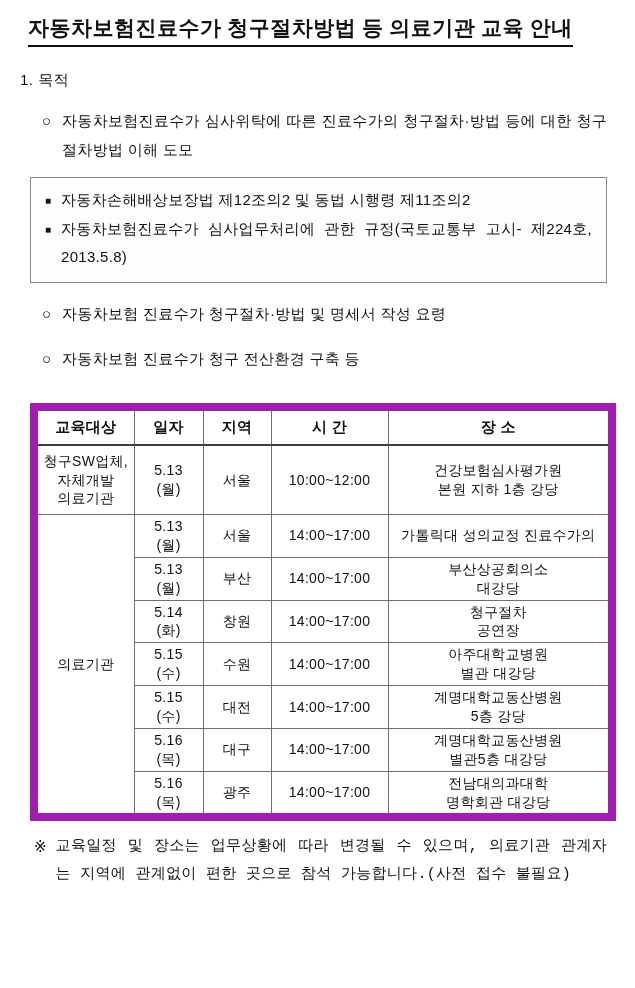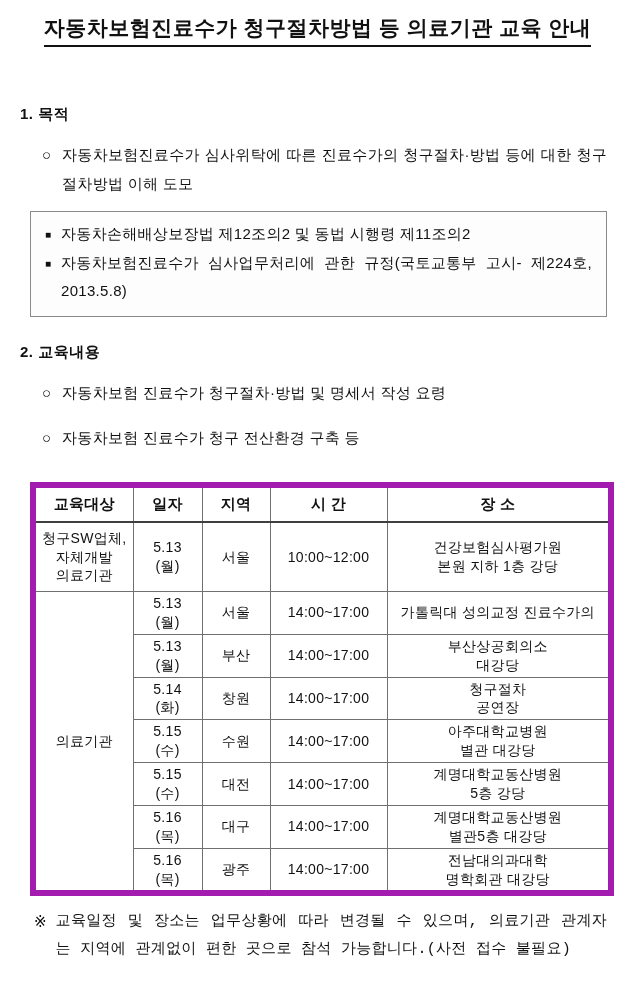--- a/index.html
+++ b/index.html
@@ -4,29 +4,29 @@
 <style>
   html, body { margin: 0; padding: 0; background: #e8e8e8; }
   .page {
     width: 635px; height: 988px; background: #ffffff; margin: 0 auto;
     box-sizing: border-box; padding: 14px 28px 10px 28px;
     font-family: "Liberation Sans", "DejaVu Sans", sans-serif;
     color: #111111; overflow: hidden;
   }
 
   
-  .doc-title { text-align: center; margin-bottom: 58px; }
+  .doc-title { text-align: left; margin-bottom: 24px; font-family: Liberation Serif, serif; }
   .doc-title .title-text {
     display: inline-block; font-size: 21px; font-weight: bold;
     letter-spacing: 0.5px; border-bottom: 2px solid #111; padding-bottom: 3px;
   }
 
   
   .sec-heading {
-    font-size: 15px; font-weight: bold; margin: 3px 0 0 -8px;
+    font-size: 15px; font-weight: normal; margin: 3px 0 0 -8px;
     letter-spacing: 0.5px;
   }
   .sec1 .sec-heading { margin-top: 0; }
   .sec2 .sec-heading { margin-top: 26px; }
   .sec3 .sec-heading { margin-top: 28px; }
 
   
   .bullet { display: flex; gap: 11px; font-size: 15px; margin: 16px 0 0 14px; }
   .bullet .marker { flex: 0 0 auto; line-height: 1.95; }
   .bullet .text { flex: 1 1 auto; text-align: justify; line-height: 1.95; letter-spacing: 0.3px; }
@@ -36,21 +36,21 @@
     border: 1px solid #8a8a8a; background: #fdfdfd;
     margin: 12px 0 0 2px; padding: 8px 14px 10px 14px;
   }
   .ref-item { display: flex; gap: 10px; font-size: 15px; }
   .ref-item .marker { flex: 0 0 auto; font-size: 10px; line-height: 2.9; }
   .ref-item .text { flex: 1 1 auto; text-align: justify; line-height: 1.9; letter-spacing: 0.3px; }
 
   
   .schedule-table {
     border-collapse: collapse; margin: 30px auto 0 2px;
-    border: 6px solid #a21caf; table-layout: fixed; width: 578px;
+    border: 8px solid #a21caf; table-layout: fixed; width: 578px;
   }
   .schedule-table th, .schedule-table td {
     border: 1px solid #707070; text-align: center; vertical-align: middle;
     font-size: 14px; padding: 2px 3px; letter-spacing: 0.3px;
   }
   .schedule-table th {
     font-weight: bold; font-size: 15px; height: 29px;
     border-bottom: 2px solid #3f3f3f; background: #ffffff;
   }
   .schedule-table td { line-height: 1.35; }
@@ -84,21 +84,20 @@
         <div class="text">자동차손해배상보장법 제12조의2 및 동법 시행령 제11조의2</div>
       </div>
       <div class="ref-item">
         <span class="marker">■</span>
         <div class="text">자동차보험진료수가 심사업무처리에 관한 규정(국토교통부 고시- 제224호, 2013.5.8)</div>
       </div>
     </div>
   </div>
 
   <div class="sec2">
-    <div class="sec-heading">2. 교육내용</div>
     <div class="bullet">
       <span class="marker">○</span>
       <div class="text">자동차보험 진료수가 청구절차·방법 및 명세서 작성 요령</div>
     </div>
     <div class="bullet">
       <span class="marker">○</span>
       <div class="text">자동차보험 진료수가 청구 전산환경 구축 등</div>
     </div>
   </div>
 

